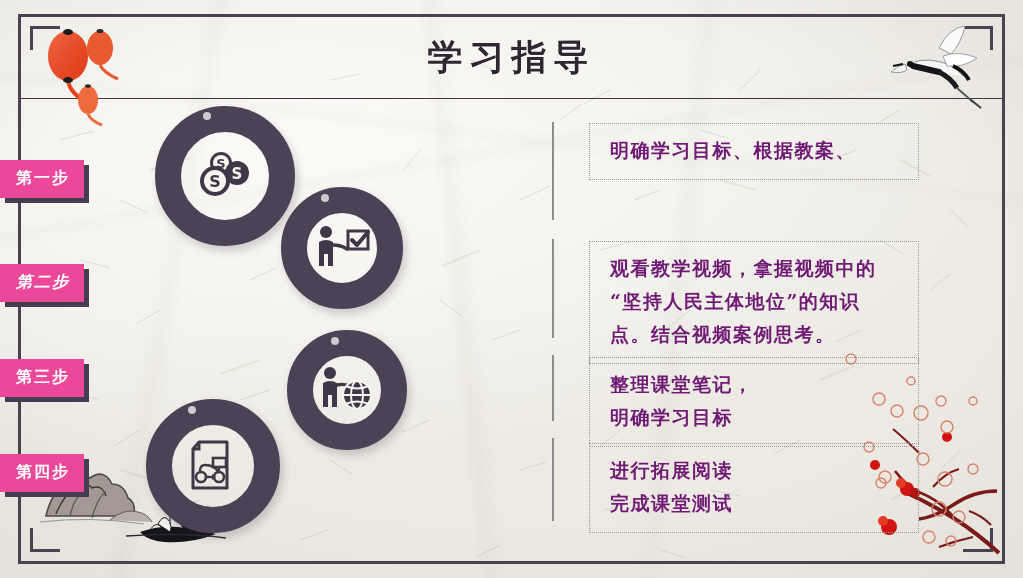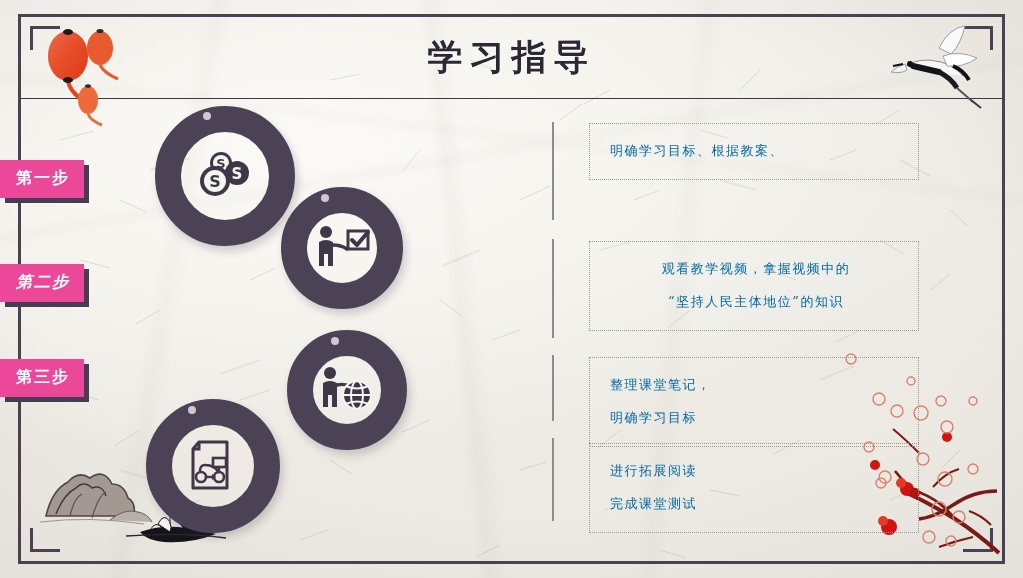--- a/index.html
+++ b/index.html
@@ -135,39 +135,40 @@
   }
   .textbox {
     position: absolute;
     left: 589px;
     border: 1px dotted #9a9a94;
     padding: 10px 16px 12px 20px;
     background: transparent;
   }
   .textbox p {
     font-family: "DejaVu Serif", "Liberation Serif", serif;
-    font-size: 13px;
+    font-size: 19px;
     line-height: 33px;
     letter-spacing: 1.5px;
-    color: #0369a1;
+    color: #701a75;
     white-space: nowrap;
+    font-weight: bold;
   }
 
   .b1 { top: 160px; }
   .b2 { top: 264px; font-style: italic; }
   .b3 { top: 359px; text-align: center; }
   .b4 { top: 454px; }
 
   .v1 { top: 122px; height: 98px; }
   .v2 { top: 239px; height: 99px; }
   .v3 { top: 355px; height: 66px; }
   .v4 { top: 438px; height: 83px; }
 
   .t1 { top: 123px; width: 330px; }
-  .t2 { top: 241px; width: 330px; text-align: center; }
+  .t2 { top: 241px; width: 330px; }
   .t3 { top: 357px; width: 330px; }
   .t4 { top: 443px; width: 330px; }
 </style>
 </head>
 <body>
 
 <div id="slide">
 
   <div class="paper-base"></div>
   <svg class="paper-fibers" viewBox="0 0 1023 578" preserveAspectRatio="none">
@@ -412,30 +413,34 @@
     <p>明确学习目标、根据教案、</p>
   </div>
 
   <div class="badge-wrap b2">
     <span class="badge">第二步</span>
   </div>
   <div class="vline v2"></div>
   <div class="textbox t2">
     <p>观看教学视频，拿握视频中的</p>
     <p>“坚持人民主体地位”的知识</p>
+    <p>点。结合视频案例思考。</p>
   </div>
 
   <div class="badge-wrap b3">
     <span class="badge">第三步</span>
   </div>
   <div class="vline v3"></div>
   <div class="textbox t3">
     <p>整理课堂笔记，</p>
     <p>明确学习目标</p>
   </div>
 
+  <div class="badge-wrap b4">
+    <span class="badge">第四步</span>
+  </div>
   <div class="vline v4"></div>
   <div class="textbox t4">
     <p>进行拓展阅读</p>
     <p>完成课堂测试</p>
   </div>
 
 </div>
 
 </body></html>

